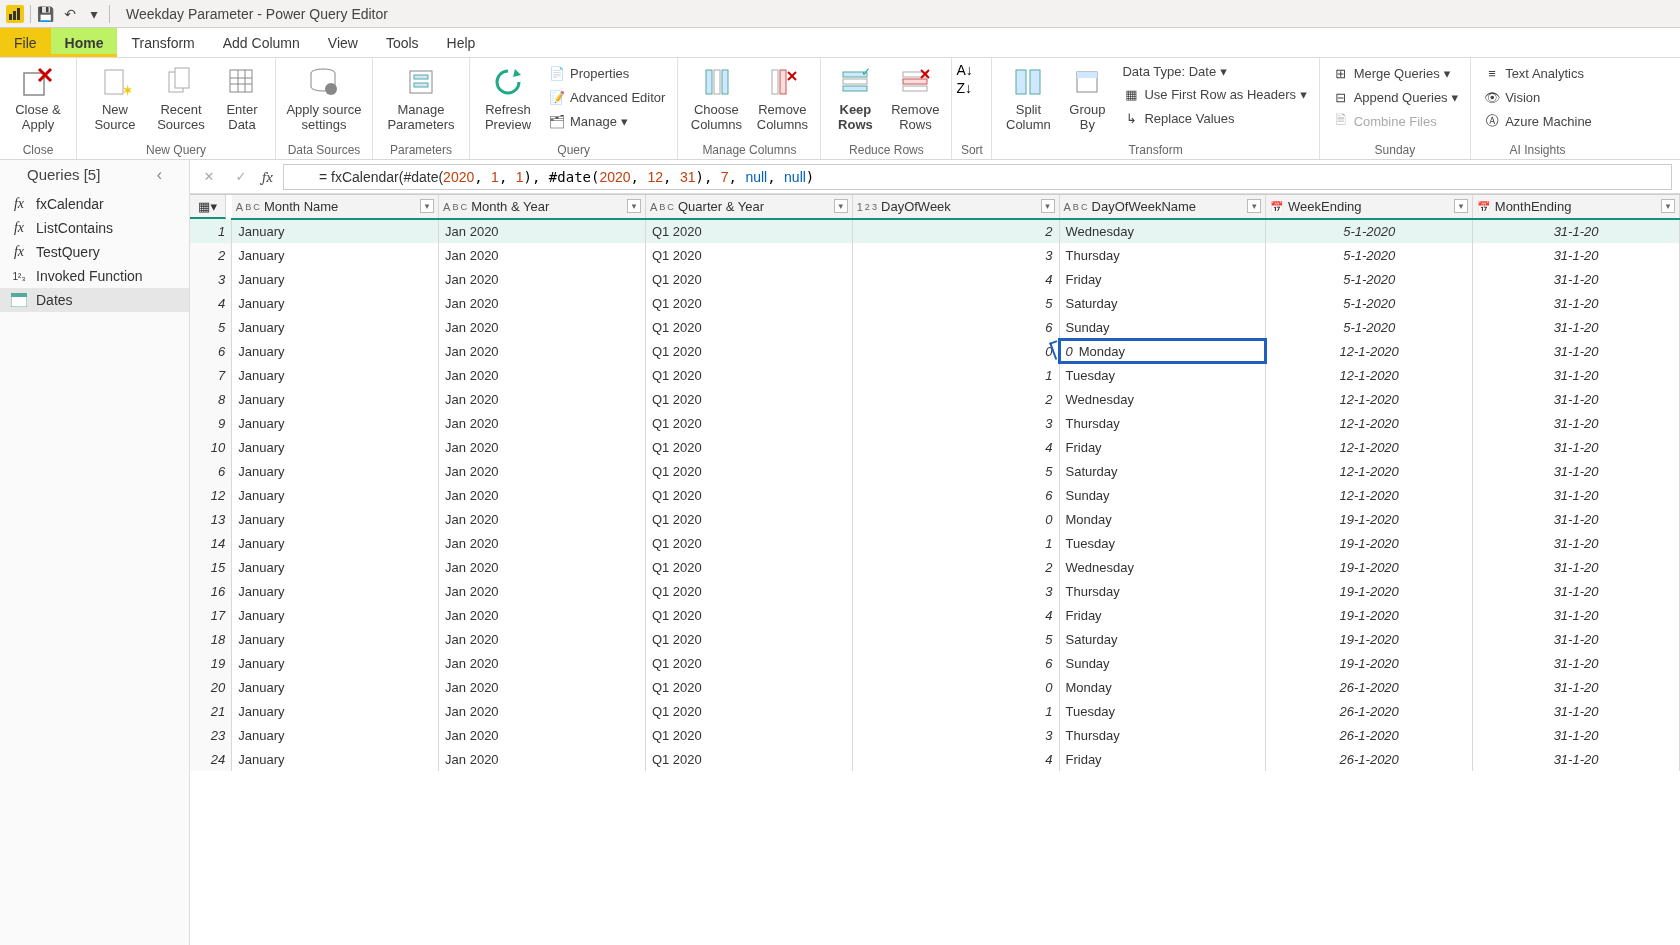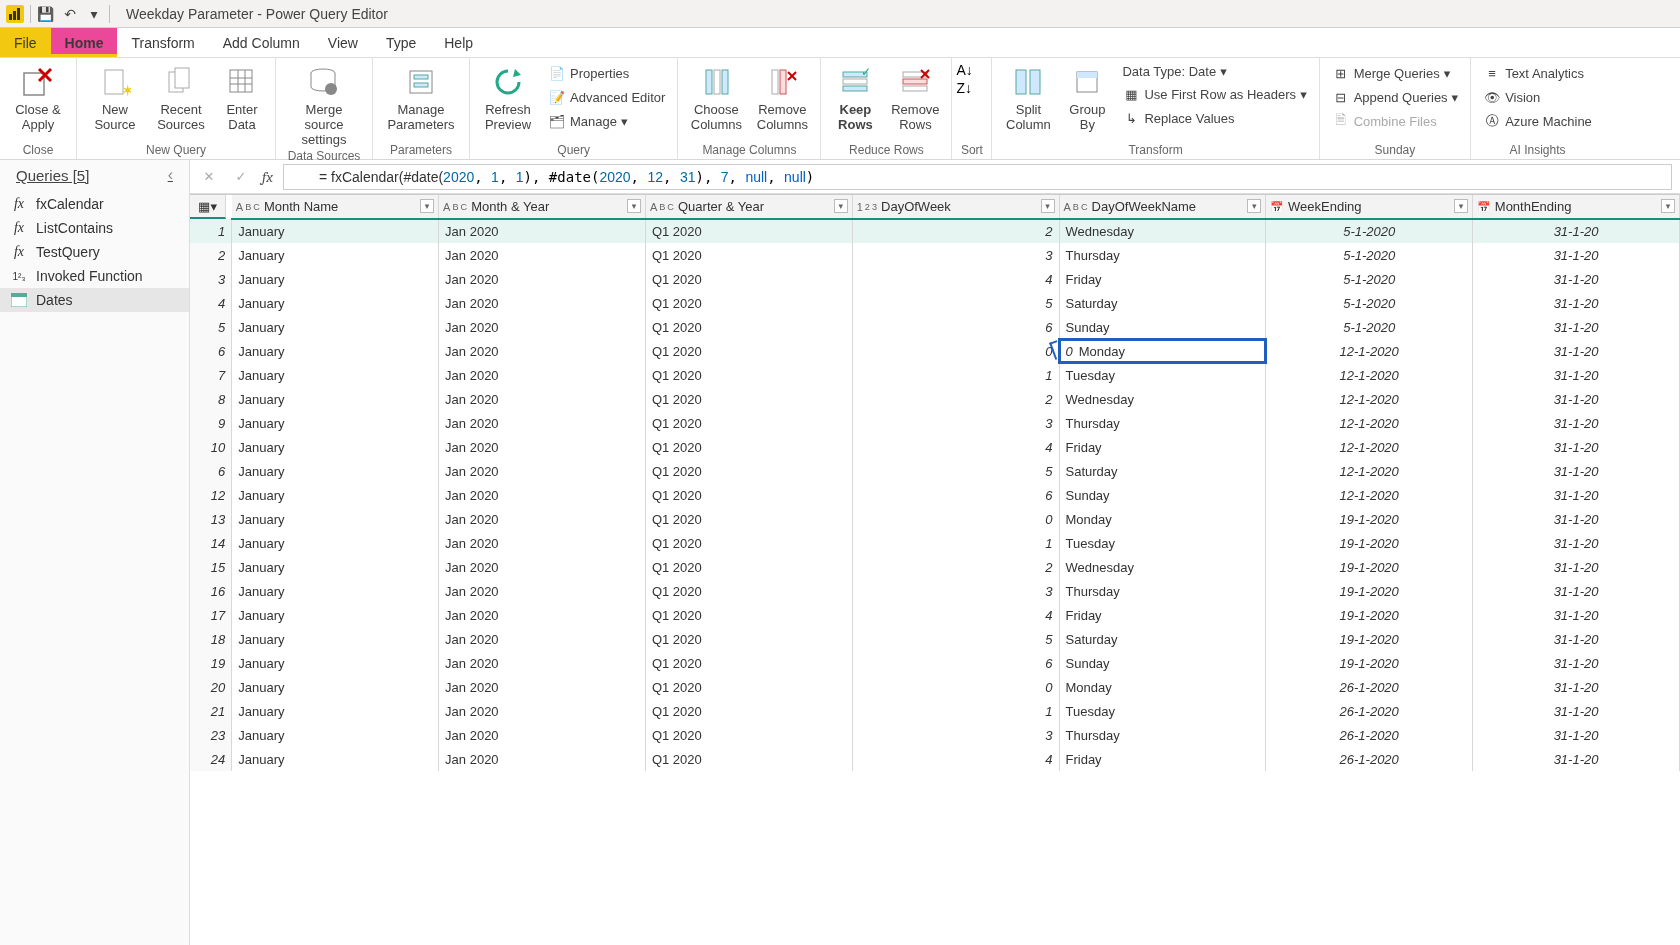--- a/index.html
+++ b/index.html
@@ -10,21 +10,21 @@
   .titlebar .qat { display: flex; align-items: center; gap: 6px; padding: 0 6px; }
   .titlebar .qat .icon { width: 18px; height: 18px; display:inline-flex; align-items:center; justify-content:center; color:#444; font-size:14px; }
   .app-icon { width: 18px; height: 18px; background: #f2c811; border-radius: 2px; display:inline-flex; align-items:center; justify-content:center; font-size:10px; font-weight:bold; }
   .titlebar .divider { width:1px; height:18px; background:#c0bfbe; }
   .titlebar .title-text { padding-left: 10px; color:#444; font-size:14px; }
 
   
   .menubar { display:flex; background:#fff; border-bottom: 1px solid #dcdcdc; height: 30px; }
   .menubar .tab { padding: 0 14px; line-height: 30px; color:#3a3a3a; font-size:14px; cursor:pointer; }
   .menubar .tab.file { background:#f2c811; font-weight: 400; }
-  .menubar .tab.active { background:#ec4899; border-bottom: 3px solid #f2c811; font-weight:600; }
+  .menubar .tab.active { background:#bef264; border-bottom: 3px solid #f2c811; font-weight:600; }
 
   
   .ribbon { display:flex; align-items:stretch; background:#fff; border-bottom: 1px solid #d8d8d8; }
   .ribbon-group { border-right:1px solid #e1e1e1; display:flex; flex-direction:column; justify-content:space-between; }
   .ribbon-group .body { display:flex; align-items:flex-start; padding: 4px 8px 0 8px; gap: 6px; flex:1; }
   .ribbon-group .label { text-align:center; font-size:12px; color:#666; padding-bottom:2px; }
 
   .big-btn { display:flex; flex-direction:column; align-items:center; width: 60px; padding: 2px; cursor:pointer; }
   .big-btn .ico { width:36px; height:36px; display:flex; align-items:center; justify-content:center; margin-bottom:2px; }
   .big-btn .txt { text-align:center; font-size:13px; line-height: 15px; color:#444; }
@@ -32,35 +32,35 @@
   .small-btn { display:flex; align-items:center; gap:4px; padding: 2px 4px; font-size:13px; color:#444; cursor:pointer; white-space:nowrap; }
   .small-btn .ico-s { width:18px; height:18px; display:inline-flex; align-items:center; justify-content:center; }
 
   svg { display:block; }
 
   
   .main { display:flex; height: calc(945px - 28px - 30px - 102px); }
 
   
   .side { width: 190px; border-right: 1px solid #ddd; background:#fafafa; display:flex; flex-direction:column; }
-  .side-header { display:flex; align-items:flex-end; justify-content:space-between; padding: 6px 16px; font-size:15px; color:#444;text-decoration:underline; }
+  .side-header { display:flex; align-items:flex-start; justify-content:space-between; padding: 6px 27px; font-size:15px; color:#444; }
   .side-header .collapse { font-size:16px; color:#888; cursor:pointer; }
   .queries-list { padding: 2px 0; }
   .query-item { display:flex; align-items:center; gap:8px; padding: 4px 10px; font-size:14px; color:#333; cursor:pointer; }
   .query-item.selected { background:#e6e6e6; }
   .q-ico { width:18px; height:16px; display:inline-flex; align-items:center; justify-content:center; }
 
   
   .content { flex:1; display:flex; flex-direction:column; overflow:hidden; }
   .formula-bar { display:flex; align-items:center; height: 34px; border-bottom: 1px solid #dcdcdc; padding: 0 8px; gap:10px; }
   .formula-bar .cancel, .formula-bar .accept { color:#aaa; width:22px; text-align:center; }
   .formula-bar .fx-label { font-family: Cambria, serif; font-style:italic; font-size:15px; color:#555; }
   .formula-box { flex:1; border:1px solid #ccc; padding:4px 8px; font-family: Consolas, monospace; font-size:14px; }
   .formula-box .eq { color:#333;margin-left:27px; }
-  .num { color:#0369a1; }
+  .num { color:#c2410c; }
   .kw { color:#0060c0; }
 
   
   .grid { flex:0 0 auto; display:flex; border-top:1px solid #ccc; }
   table.data { border-collapse: collapse; table-layout: fixed; width: 100%; }
   table.data th, table.data td { border-right:1px solid #d8d8d8; border-bottom:0; height:24px; }
   table.data thead th { background:#f3f3f3; border-bottom: 2px solid #168f7d; text-align:left; font-weight:400; font-size:13px; color:#333; position:relative; padding: 2px 4px; }
   .col-type { display:inline-flex; align-items:center; gap:2px; font-size:11px; color:#666; margin-right:4px; }
   .col-filter { position:absolute; right:4px; top:4px; width:14px; height:14px; border:1px solid #bbb; background:#fff; display:flex; align-items:center; justify-content:center; font-size:9px; color:#666; }
   table.data tbody td { padding: 0 6px; font-size:13px; color:#333; border-bottom:0; }
@@ -93,21 +93,21 @@
   </div>
   <div class="title-text">Weekday Parameter - Power Query Editor</div>
 </div>
 
 <div class="menubar">
   <div class="tab file">File</div>
   <div class="tab active">Home</div>
   <div class="tab">Transform</div>
   <div class="tab">Add Column</div>
   <div class="tab">View</div>
-  <div class="tab">Type</div>
+  <div class="tab">Tools</div>
   <div class="tab">Help</div>
 </div>
 
 <div class="ribbon" style="height:102px;">
 
   <div class="ribbon-group">
     <div class="body">
       <div class="big-btn">
         <span class="ico">
             <svg width="34" height="34">
@@ -165,21 +165,21 @@
   <div class="ribbon-group">
     <div class="body">
       <div class="big-btn" style="width:80px;">
         <span class="ico">
             <svg width="34" height="34">
               <ellipse cx="16" cy="8" rx="12" ry="4" fill="#fff" stroke="#888"></ellipse>
               <path d="M4 8 v14 a12 4 0 0 0 24 0 V8" fill="#fff" stroke="#888"></path>
               <circle cx="24" cy="24" r="6" fill="#888"></circle>
             </svg>
           </span>
-        <span class="txt" style="white-space:pre-line;">Merge source
+        <span class="txt" style="white-space:pre-line;">Apply source
 settings</span>
       </div>
     </div>
     <div class="label">Data Sources</div>
   </div>
 
   <div class="ribbon-group">
     <div class="body">
       <div class="big-btn" style="width:80px;">
         <span class="ico">

